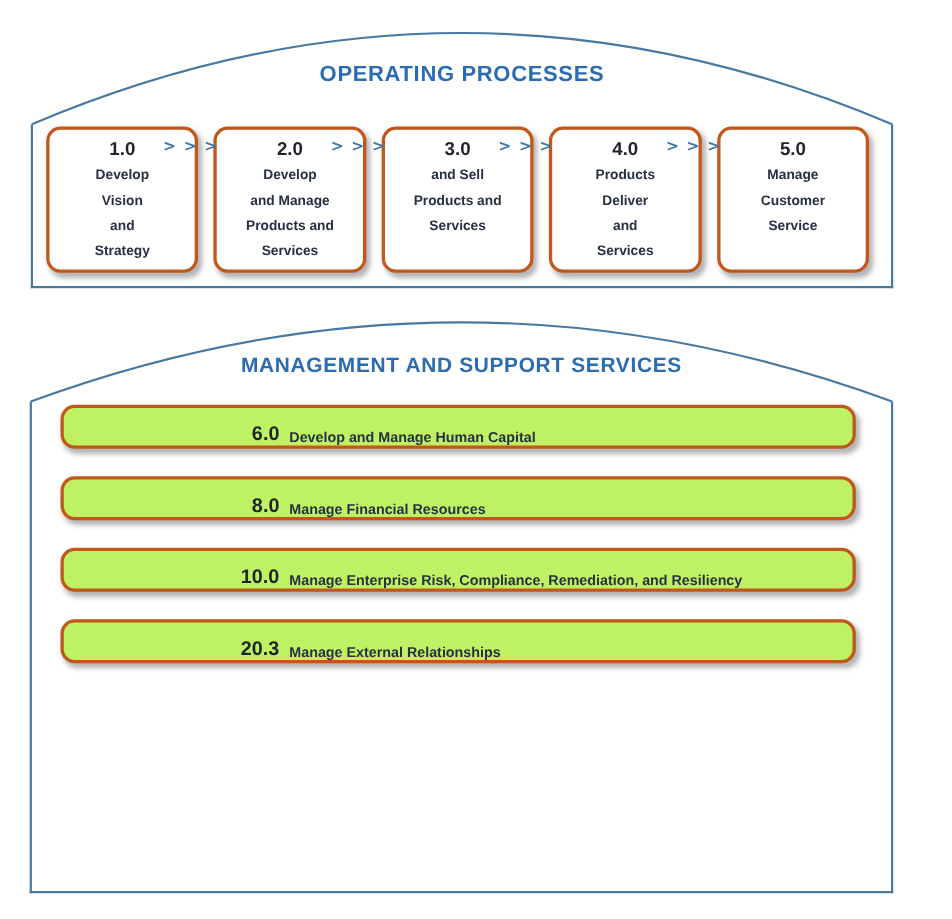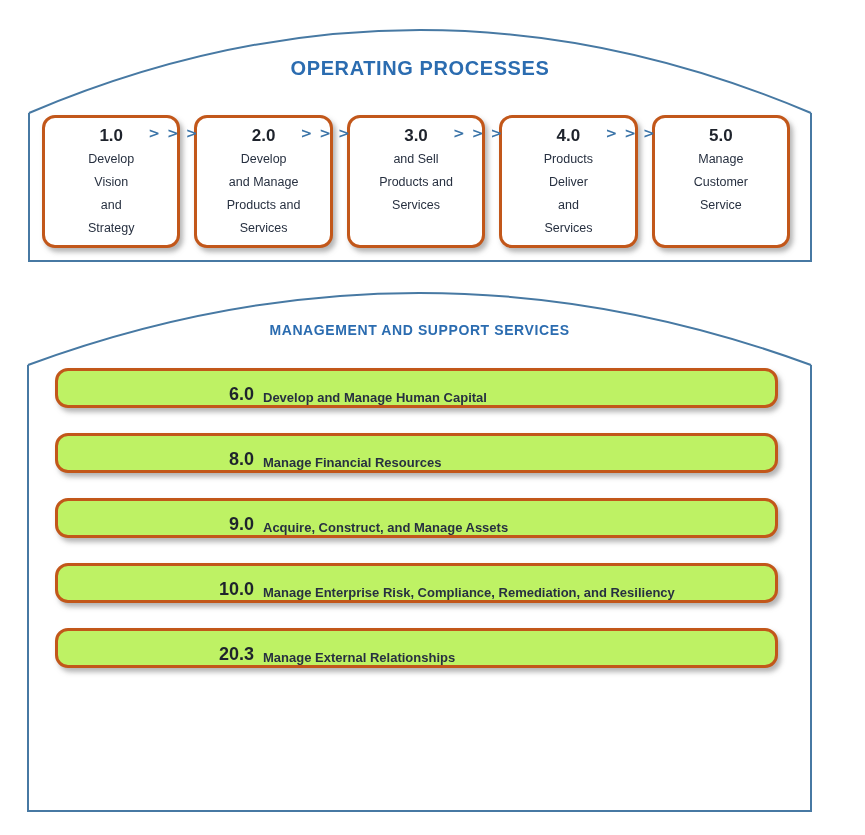--- a/index.html
+++ b/index.html
@@ -23,21 +23,21 @@
   .band-bottom{left:27px;top:288px;width:785px;height:524px;}
   .arch{position:absolute;left:0;top:0;display:block;}
   .band-title{
     position:absolute;left:0;width:100%;
     text-align:center;
     color:var(--title-blue);
     font-weight:bold;
     letter-spacing:0.6px;
   }
   .band-top .band-title{top:29px;font-size:20px;}
-  .band-bottom .band-title{top:34px;font-size:14px;}
+  .band-bottom .band-title{top:34px;font-size:19px;}
   .frame{
     position:absolute;left:0;right:0;bottom:0;
     border-left:2px solid var(--line-blue);
     border-right:2px solid var(--line-blue);
     border-bottom:2px solid var(--line-blue);
   }
   .frame-top{top:85px;}
   .frame-bottom{top:77px;}
 
   
@@ -54,21 +54,21 @@
     position:relative;
     text-align:center;
     padding-top:6px;
     box-sizing:border-box;
   }
   .pbox-num{
     font-size:17px;font-weight:bold;color:var(--num-dark);
     line-height:24px;
   }
   .pbox-line{
-    font-size:12.5px;font-weight:400;color:var(--text-dark);
+    font-size:12.5px;font-weight:700;color:var(--text-dark);
     line-height:23px;white-space:nowrap;
   }
   .chevrons{
     position:absolute;top:8px;right:-20px;
     display:flex;gap:7px;
     z-index:5;
     color:var(--chev-blue);
     font-family:"DejaVu Sans", sans-serif;
     font-weight:bold;font-size:14px;line-height:1;
   }
@@ -186,24 +186,20 @@
       <div class="rows" id="ms-rows">
           <div class="mrow">
     <span class="mrow-num">6.0</span>
     <span class="mrow-label">Develop and Manage Human Capital</span>
   </div>
           <div class="mrow">
     <span class="mrow-num">8.0</span>
     <span class="mrow-label">Manage Financial Resources</span>
   </div>
           <div class="mrow">
-    <span class="mrow-num">9.0</span>
-    <span class="mrow-label">Acquire, Construct, and Manage Assets</span>
-  </div>
-          <div class="mrow">
     <span class="mrow-num">10.0</span>
     <span class="mrow-label">Manage Enterprise Risk, Compliance, Remediation, and Resiliency</span>
   </div>
           <div class="mrow">
     <span class="mrow-num">20.3</span>
     <span class="mrow-label">Manage External Relationships</span>
   </div>
         </div>
     </div>
   </section>

